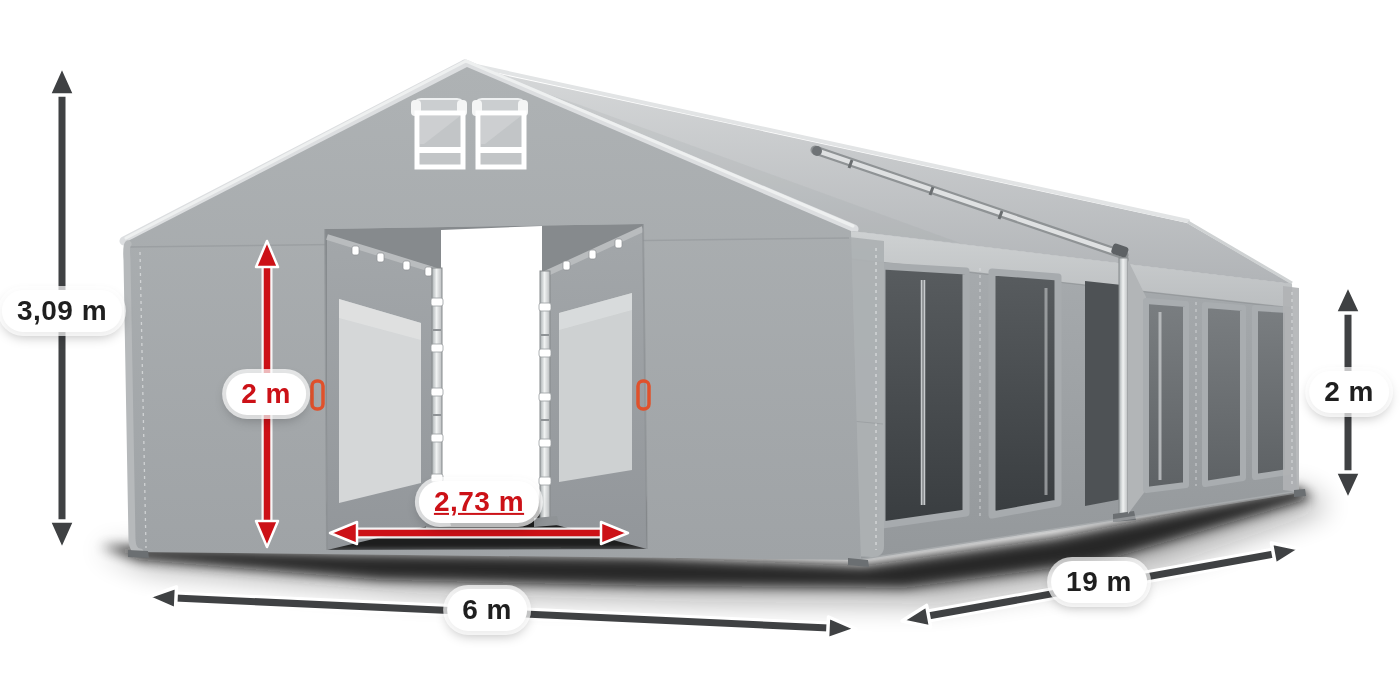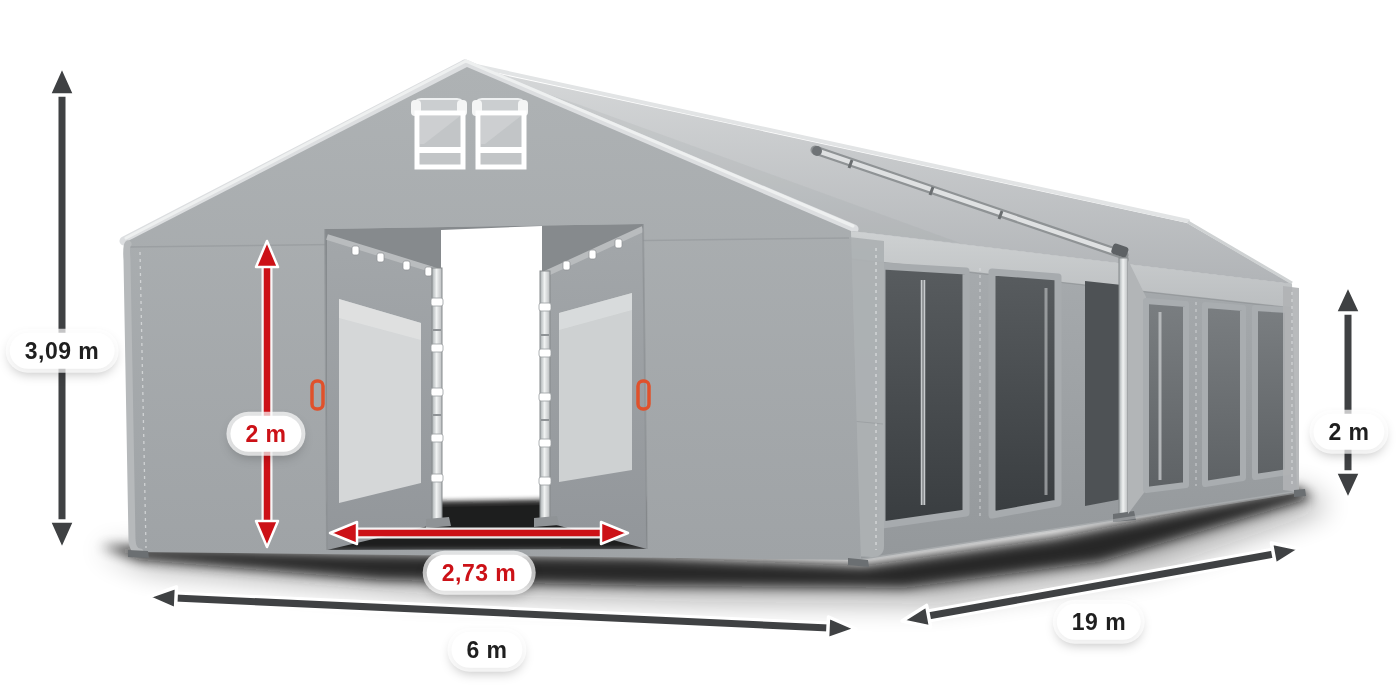--- a/index.html
+++ b/index.html
@@ -6,25 +6,24 @@
   .stage{
     position:relative;width:1400px;height:700px;overflow:hidden;
     background:var(--background,#ffffff);
     font-family:"Liberation Sans",sans-serif;
   }
   .stage svg{position:absolute;left:0;top:0;}
   .dim-label{
     position:absolute;transform:translate(-50%,-50%);
     background:var(--label-bg,#ffffff);
     color:var(--label-text-dark,#1f1f1f);
-    font-weight:bold;font-size:23px;line-height:1.15;white-space:nowrap;
+    font-weight:bold;font-size:28px;line-height:1.15;white-space:nowrap;
     padding:5px 15px;border-radius:22px;
     box-shadow:0 0 0 4px rgba(255,255,255,.7), 0 5px 12px rgba(0,0,0,.25);
     letter-spacing:.5px;
-    margin-top:40px;
   }
   .dim-label.red{color:var(--dimension-red,#cc1117);}
 </style>
 </head>
 <body>
 
 <div class="stage">
 
 <svg width="1400" height="700" viewBox="0 0 1400 700">
   <defs>
@@ -275,18 +274,18 @@
   <g>
     <line x1="1348" y1="309" x2="1348" y2="476" stroke="#ffffff" stroke-width="13"></line>
     <line x1="1348" y1="309" x2="1348" y2="476" stroke="var(--dimension-dark,#3f4143)" stroke-width="7"></line>
     <polygon points="1348,285 1361,313 1335,313" fill="var(--dimension-dark,#3f4143)" stroke="#ffffff" stroke-width="3.5" stroke-linejoin="round"></polygon>
     <polygon points="1348,500 1361,472 1335,472" fill="var(--dimension-dark,#3f4143)" stroke="#ffffff" stroke-width="3.5" stroke-linejoin="round"></polygon>
   </g>
 </svg>
 
 <div class="dim-label" style="left:62px;top:311px;">3,09 m</div>
 <div class="dim-label red" style="left:266px;top:394px;">2 m</div>
-<div class="dim-label red" style="left:479px;top:533px;">2,73 m</div>
+<div class="dim-label red" style="left:479px;top:502px;text-decoration:underline;">2,73 m</div>
 <div class="dim-label" style="left:487px;top:610px;">6 m</div>
 <div class="dim-label" style="left:1099px;top:582px;">19 m</div>
 <div class="dim-label" style="left:1349px;top:392px;">2 m</div>
 
 </div>
 
 </body></html>

